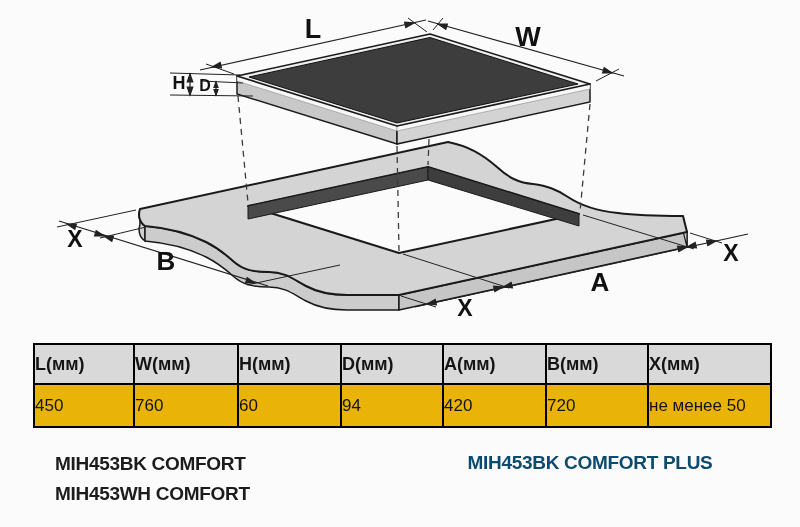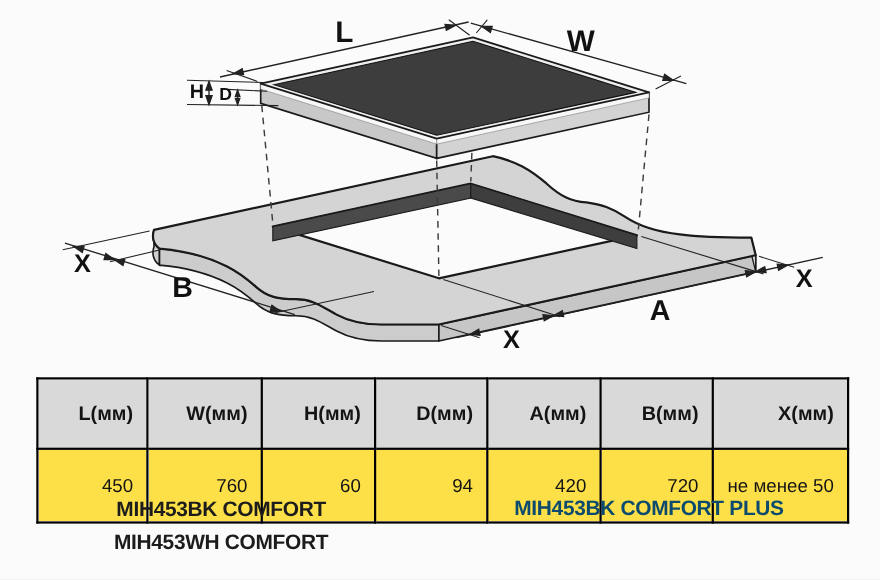--- a/index.html
+++ b/index.html
@@ -9,27 +9,27 @@
     font-family:"Liberation Sans",sans-serif;color:#111;
   }
   .diagram{position:absolute;left:0;top:0;}
   .dim-label{font-family:"Liberation Sans",sans-serif;font-weight:700;fill:#111;}
   .spec-table{
     position:absolute;left:33px;top:343px;width:737px;
     border-collapse:collapse;table-layout:fixed;
     font-family:"Liberation Sans",sans-serif;
   }
   .spec-table th,.spec-table td{
-    border:2px solid #000;text-align:right;vertical-align:middle;
-    padding:12px;overflow:hidden;white-space:nowrap;
+    border:2px solid #000;text-align:left;vertical-align:middle;
+    padding:0;overflow:hidden;white-space:nowrap;
   }
   .spec-table th{background:#d9d9d9;height:38px;font-size:18px;font-weight:700;color:#141414;}
-  .spec-table td{background:#fde047;height:41px;font-size:17px;font-weight:400;color:#141414;}
+  .spec-table td{background:#eab308;height:41px;font-size:17px;font-weight:400;color:#141414;}
   .models-left{
-    position:absolute;left:55px;top:449px;width:292px;text-align:center;
+    position:absolute;left:55px;top:449px;width:292px;
     font-size:19px;font-weight:700;letter-spacing:-0.3px;color:#1c1c1c;line-height:30px;
   }
   .models-right{
     position:absolute;left:440px;top:451px;width:300px;text-align:center;
     font-size:19px;font-weight:700;letter-spacing:-0.3px;color:#0c4a6e;line-height:24px;
   }
 </style>
 </head>
 <body>
 

